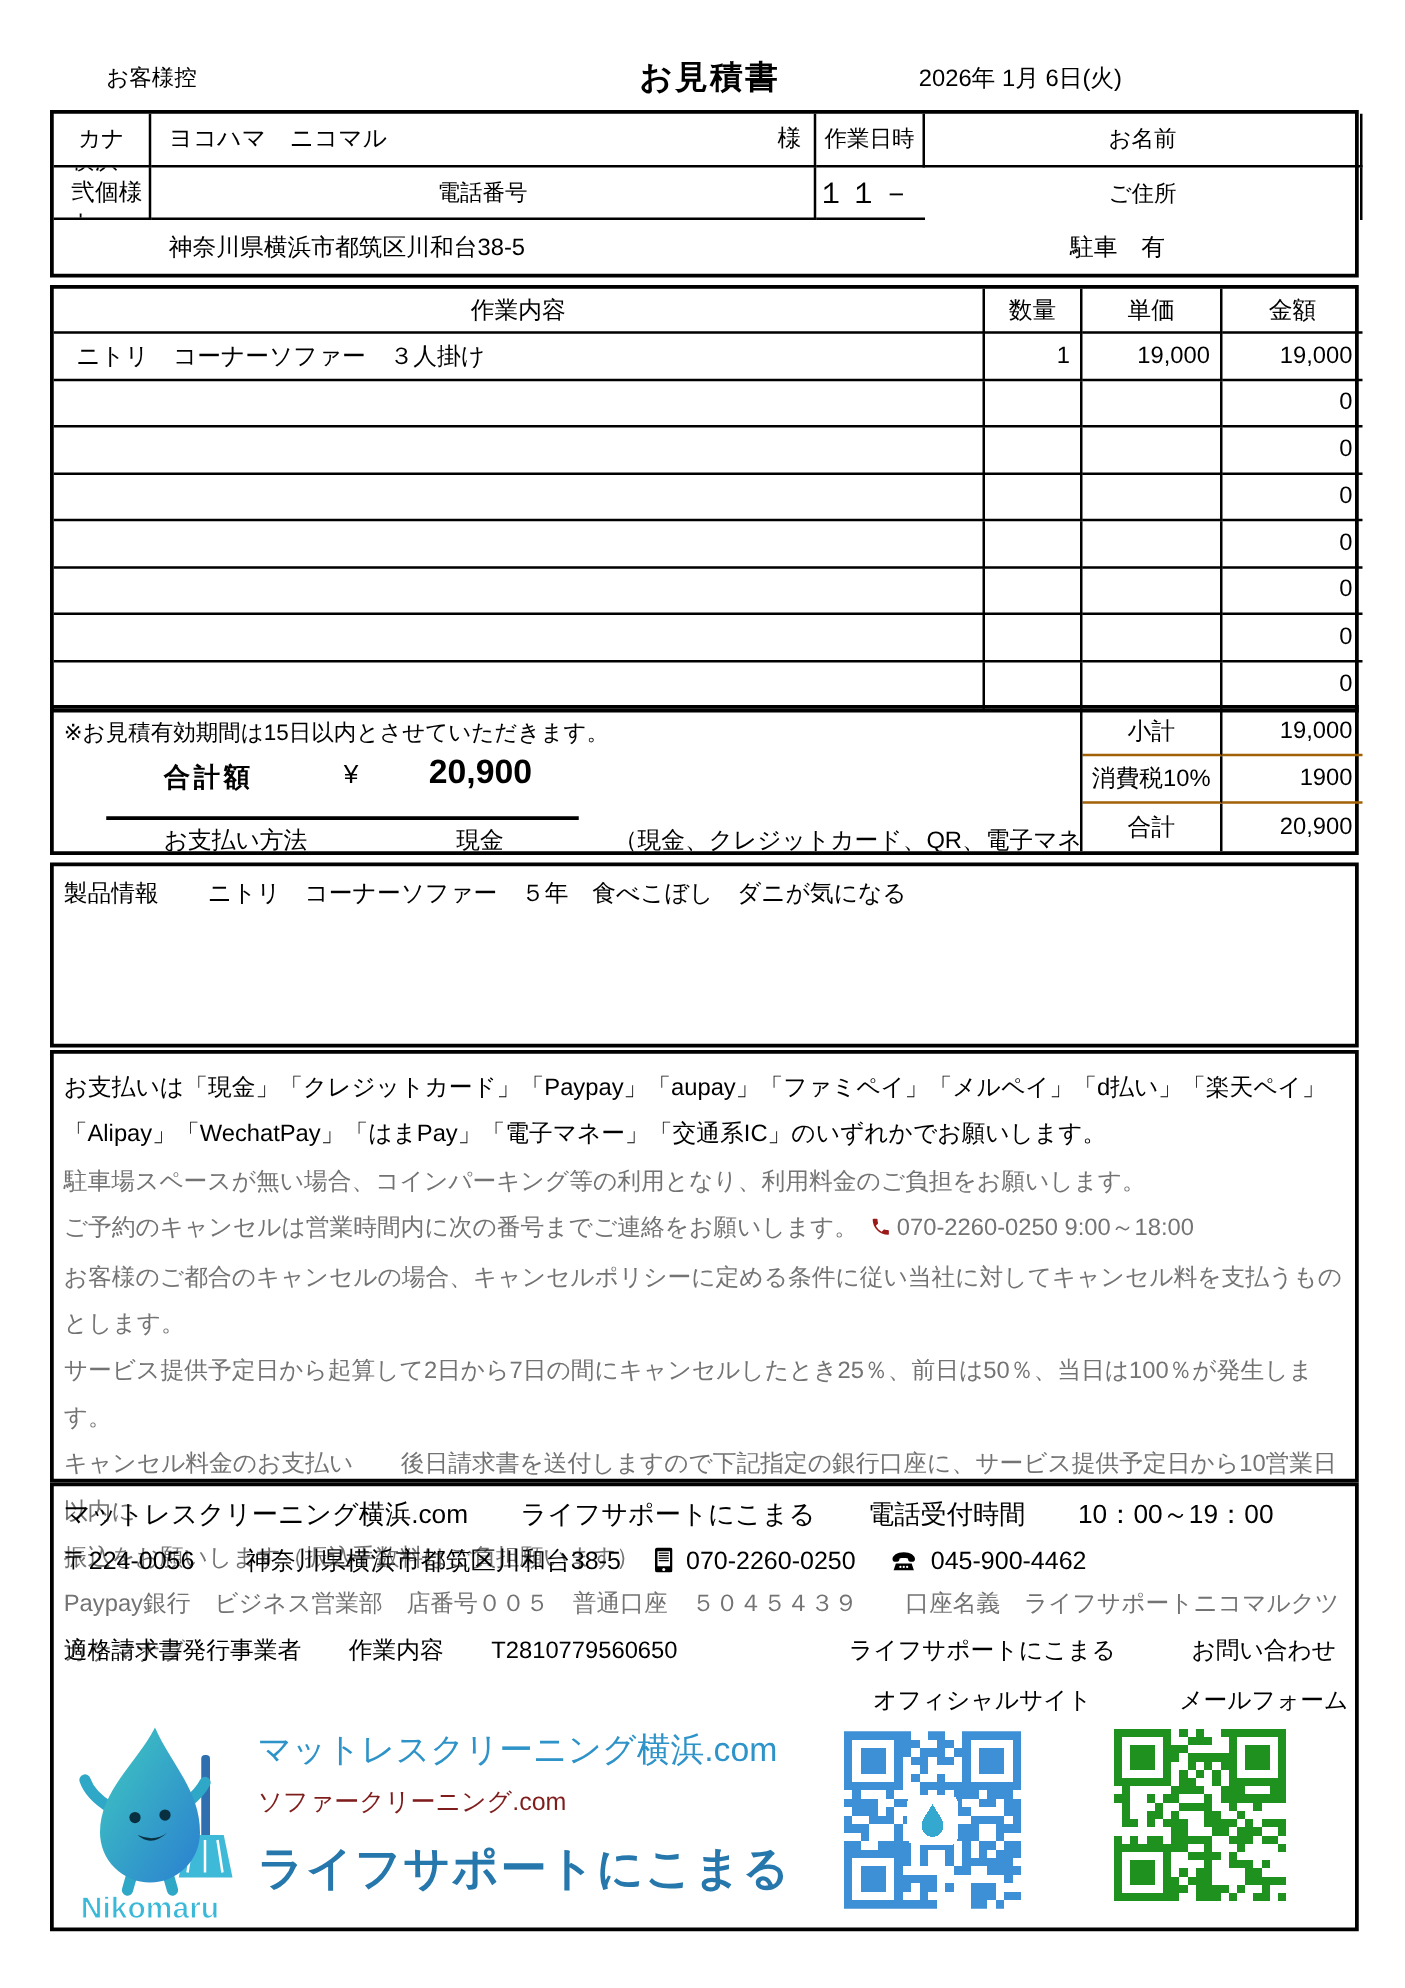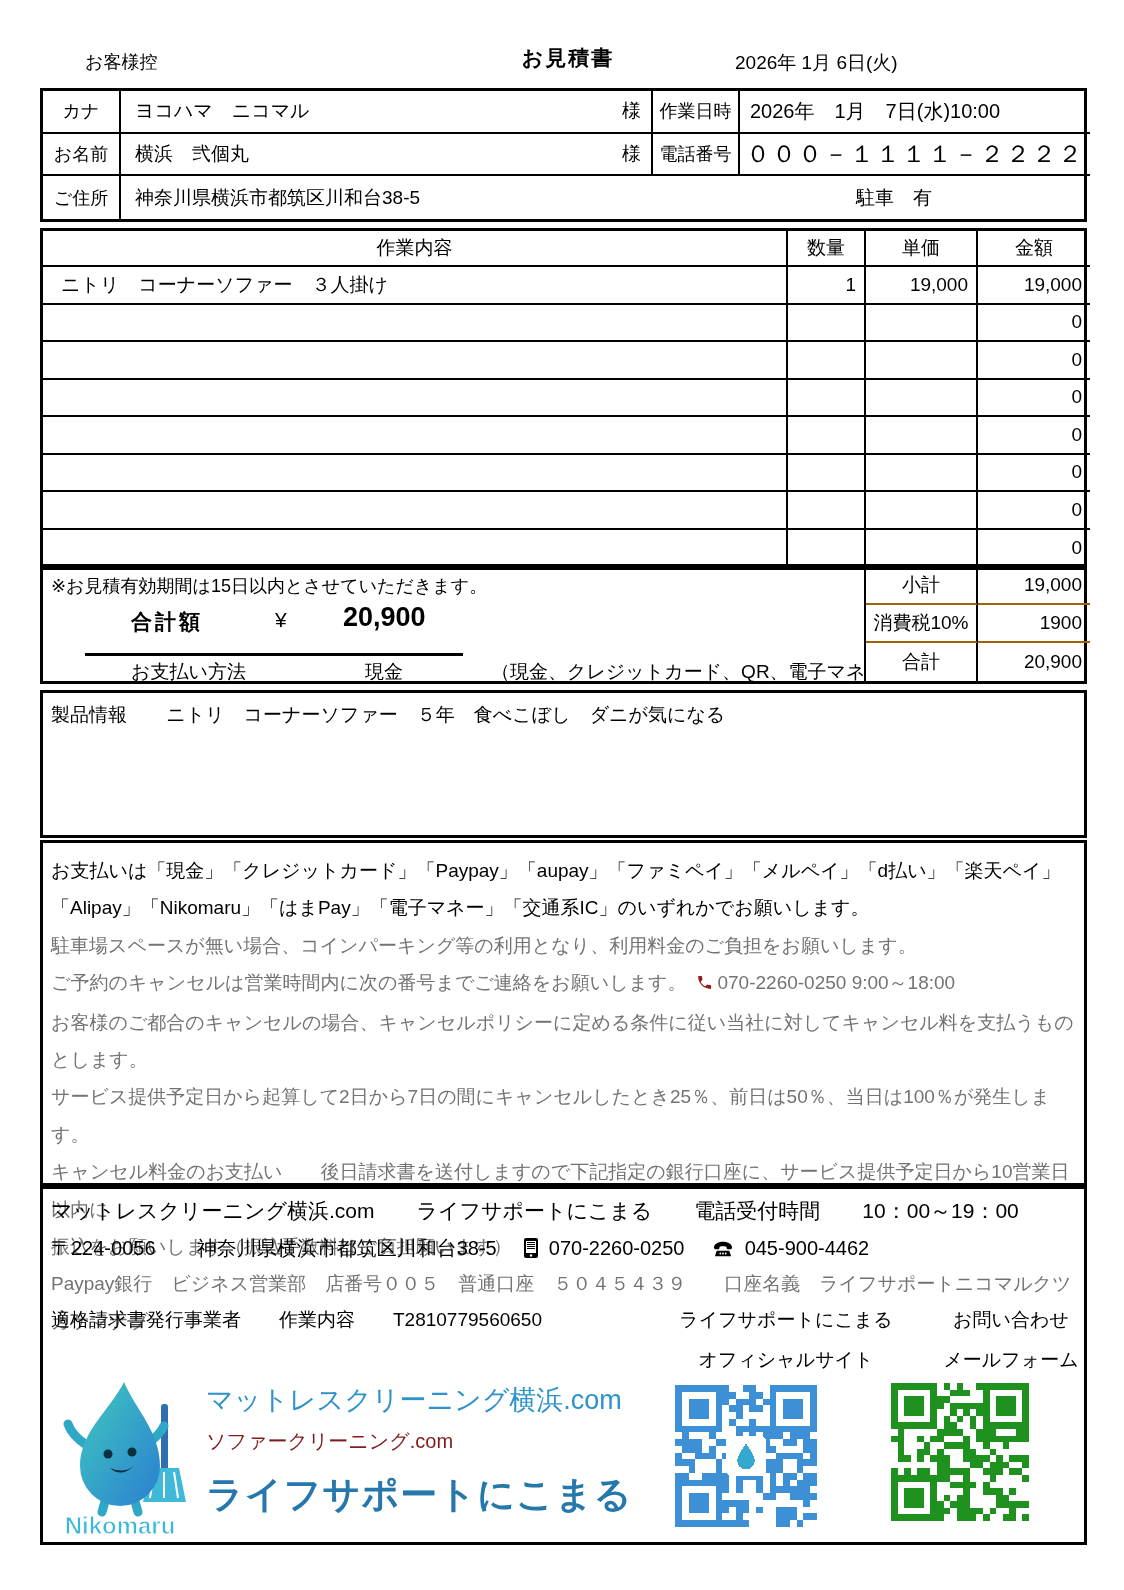--- a/index.html
+++ b/index.html
@@ -7,21 +7,21 @@
   body {
     width:1124px; height:1590px; position:relative;
     font-family:"Liberation Sans","DejaVu Sans",sans-serif;
     color:#000;
   }
   .page { position:absolute; left:0; top:0; width:1056px; height:1590px; background:#fff; }
   .abs { position:absolute; }
 
   
   .hdr-copy  { left:85px;  top:50px; font-size:18px; }
-  .hdr-title { left:0; top:44px; width:1124px; text-align:center; font-size:21px; font-weight:bold; letter-spacing:2px;padding-left:12px; }
+  .hdr-title { left:0; top:44px; width:1124px; text-align:center; font-size:26px; font-weight:bold; letter-spacing:2px;padding-left:12px; }
   .hdr-date  { left:735px; top:50px; font-size:19px; }
 
   
   .cust {
     left:40px; top:88px; width:1047px; height:134px;
     display:grid; grid-template-columns:78px 532px 87px 350px;
     grid-template-rows:1fr 1fr 1fr;
     border:3px solid #000; background:#fff;
   }
   .cust > div { border-right:2px solid #000; border-bottom:2px solid #000;
@@ -126,21 +126,20 @@
   <div class="abs hdr-title">お見積書</div>
   <div class="abs hdr-date">2026年 1月 6日(火)</div>
 
   <div class="abs cust">
     <div class="lbl">カナ</div>
     <div class="val">
       <span>ヨコハマ　ニコマル</span>
       <span class="sama">様</span>
     </div>
     <div class="lbl">作業日時</div>
-    <div class="wdt noR">2026年　1月　7日(水)10:00</div>
 
     <div class="lbl">お名前</div>
     <div class="val">
       <span>横浜　弐個丸</span>
       <span class="sama">様</span>
     </div>
     <div class="lbl">電話番号</div>
     <div class="phone noR">０００－１１１１－２２２２</div>
 
     <div class="lbl noB">ご住所</div>
@@ -220,21 +219,21 @@
     <div class="num noR noB">20,900</div>
   </div>
 
   <div class="abs product">
     <span class="pi-lbl">製品情報</span>
     <span>ニトリ　コーナーソファー　５年　食べこぼし　ダニが気になる</span>
   </div>
 
   <div class="abs notes">
     <div>お支払いは「現金」「クレジットカード」「Paypay」「aupay」「ファミペイ」「メルペイ」「d払い」「楽天ペイ」</div>
-    <div>「Alipay」「Nikomaru」「はまPay」「電子マネー」「交通系IC」のいずれかでお願いします。</div>
+    <div>「Alipay」「WechatPay」「はまPay」「電子マネー」「交通系IC」のいずれかでお願いします。</div>
     <div class="red">駐車場スペースが無い場合、コインパーキング等の利用となり、利用料金のご負担をお願いします。</div>
     <div class="red">
       <span>ご予約のキャンセルは営業時間内に次の番号までご連絡をお願いします。</span><span class="ph-icon"><svg width="17" height="17" viewBox="0 0 24 24">
             <path fill="#9b1b1b" d="M6.6 10.8c1.5 2.9 3.7 5.1 6.6 6.6l2.2-2.2c.3-.3.7-.4 1.1-.2 1.2.4 2.5.6 3.8.6.6 0 1 .4 1 1V20c0 .6-.4 1-1 1C10.8 21 3 13.2 3 3.7c0-.6.4-1 1-1h3.5c.6 0 1 .4 1 1 0 1.3.2 2.6.6 3.8.1.4 0 .8-.2 1.1l-2.3 2.2z"></path>
           </svg></span><span class="phone-inline">070-2260-0250  9:00～18:00</span>
     </div>
     <div class="red">お客様のご都合のキャンセルの場合、キャンセルポリシーに定める条件に従い当社に対してキャンセル料を支払うものとします。</div>
     <div class="red">サービス提供予定日から起算して2日から7日の間にキャンセルしたとき25％、前日は50％、当日は100％が発生します。</div>
     <div class="red">キャンセル料金のお支払い　　後日請求書を送付しますので下記指定の銀行口座に、サービス提供予定日から10営業日以内に</div>
     <div class="red">振込をお願いします（振込手数料はご負担願います）</div>

